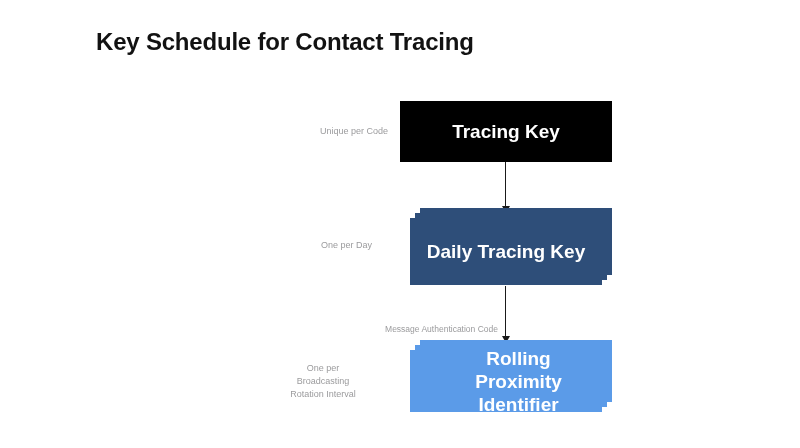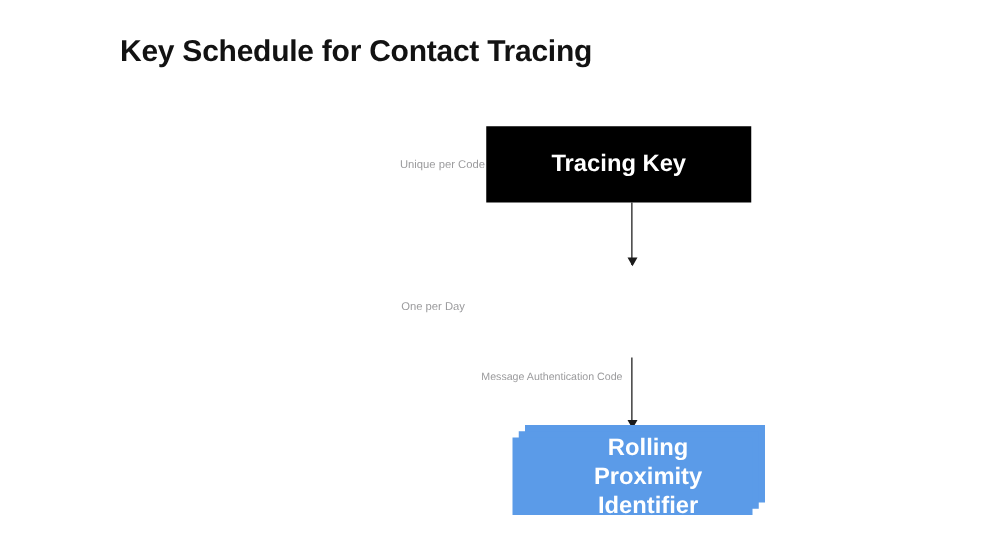--- a/index.html
+++ b/index.html
@@ -65,41 +65,41 @@
     border-top: 7px solid #1a1a1a;
   }
   .arrow-label {
     position: absolute;
     font-size: 8.5px;
     color: #9b9b9d;
     text-align: right;
     white-space: nowrap;
   }
   #arrow-label-1 { left: 338px; top: 183px; width: 160px; }
-  #arrow-label-2 { left: 278px; top: 296px; width: 220px; }
+  #arrow-label-2 { left: 278px; top: 324px; width: 220px; }
 
   
   .node {
     position: absolute;
     display: flex;
     align-items: center;
     justify-content: center;
     text-align: center;
     color: #ffffff;
     font-weight: bold;
     box-sizing: border-box;
   }
   
   .stack-layer {
     position: absolute;
     box-sizing: border-box;
   }
 
   #node-tracing-key {
-    left: 389px;
+    left: 400px;
     top: 101px;
     width: 212px;
     height: 61px;
     background: #000000;
     font-size: 19px;
   }
 
   #stack-daily {
     position: absolute;
     left: 410px;
@@ -147,26 +147,36 @@
   <div id="node-tracing-key" class="node">
     <span class="node-text">Tracing Key</span>
   </div>
 
   <div id="arrow-1" class="arrow">
     <div class="head"></div>
   </div>
 
   <div id="label-daily-key" class="side-label">One per Day</div>
 
+  <div id="stack-daily">
+    <div class="stack-layer l2"></div>
+    <div class="stack-layer l1"></div>
+    <div id="node-daily-key" class="node">
+      <span class="node-text">Daily Tracing Key</span>
+    </div>
+  </div>
 
   <div id="arrow-2" class="arrow">
     <div class="head"></div>
   </div>
   <div id="arrow-label-2" class="arrow-label">Message Authentication Code</div>
 
+  <div id="label-rolling-id" class="side-label">One per
+Broadcasting
+Rotation Interval</div>
 
   <div id="stack-rolling">
     <div class="stack-layer l2"></div>
     <div class="stack-layer l1"></div>
     <div id="node-rolling-id" class="node">
       <span class="node-text">Rolling Proximity Identifier</span>
     </div>
   </div>
 
 </div>

